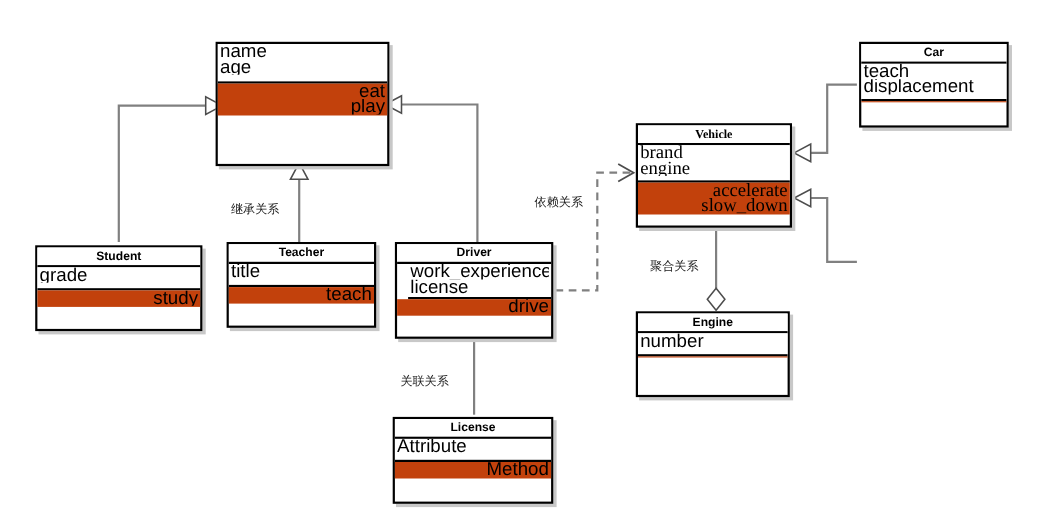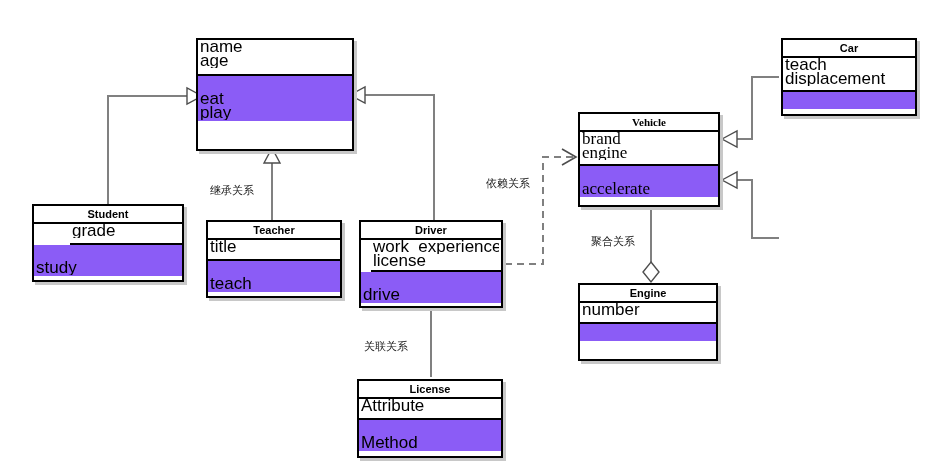--- a/index.html
+++ b/index.html
@@ -45,22 +45,23 @@
     overflow: hidden;
   }
   .uml-attrs {
     box-sizing: border-box;
     border-bottom: 2px solid #000000;
     background: #ffffff;
     padding: 0px 2px 1px 2px;
   }
   .uml-ops {
     box-sizing: border-box;
-    background: #8b5cf6;
-    padding: 16px 2px 1px 2px;
+    background: #c2410c;
+    padding: 0px 2px 1px 2px;
+    text-align: right;
   }
   .uml-line {
     font-size: 17px;
     line-height: 14px;
     color: #000000;
     white-space: nowrap;
     overflow: hidden;
   }
   .edge-label {
     position: absolute;
@@ -122,23 +123,23 @@
     <div class="uml-attrs" style="height:36px;">
       <div class="uml-line">name</div>
       <div class="uml-line">age</div>
     </div>
     <div class="uml-ops">
       <div class="uml-line">eat</div>
       <div class="uml-line">play</div>
     </div>
   </div>
 
-  <div class="uml-class" style="left:32px; top:204px; width:152px; height:78px;">
+  <div class="uml-class" style="left:32px; top:223px; width:152px; height:78px;">
     <div class="uml-title">Student</div>
-    <div class="uml-attrs" style="height:21px;margin-left:36px;">
+    <div class="uml-attrs" style="height:21px;">
       <div class="uml-line">grade</div>
     </div>
     <div class="uml-ops">
       <div class="uml-line">study</div>
     </div>
   </div>
 
   <div class="uml-class" style="left:206px; top:220px; width:136px; height:78px;">
     <div class="uml-title">Teacher</div>
     <div class="uml-attrs" style="height:21px;">
@@ -171,20 +172,21 @@
   </div>
 
   <div class="uml-class" style="left:578px; top:112px; width:142px; height:95px;font-family:Liberation Serif, serif;">
     <div class="uml-title">Vehicle</div>
     <div class="uml-attrs" style="height:34px;">
       <div class="uml-line">brand</div>
       <div class="uml-line">engine</div>
     </div>
     <div class="uml-ops">
       <div class="uml-line">accelerate</div>
+      <div class="uml-line">slow_down</div>
     </div>
   </div>
 
   <div class="uml-class" style="left:781px; top:38px; width:136px; height:78px;">
     <div class="uml-title">Car</div>
     <div class="uml-attrs" style="height:34px;">
       <div class="uml-line">teach</div>
       <div class="uml-line">displacement</div>
     </div>
     <div class="uml-ops"></div>

